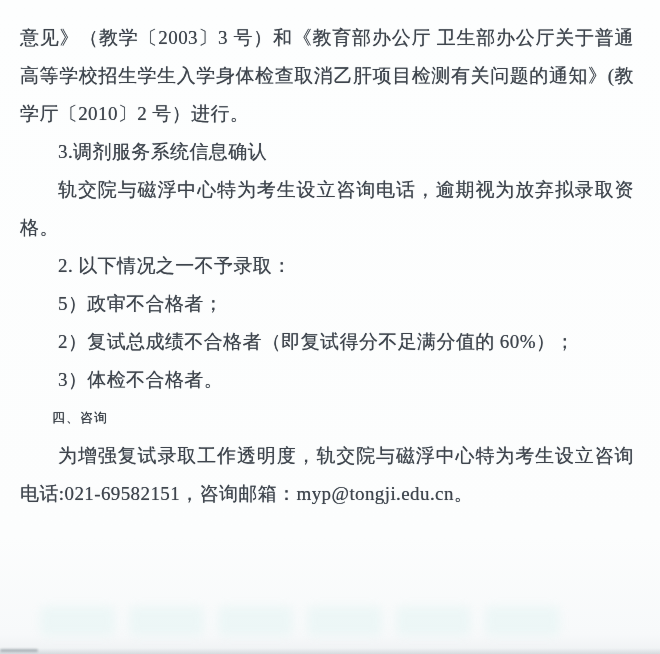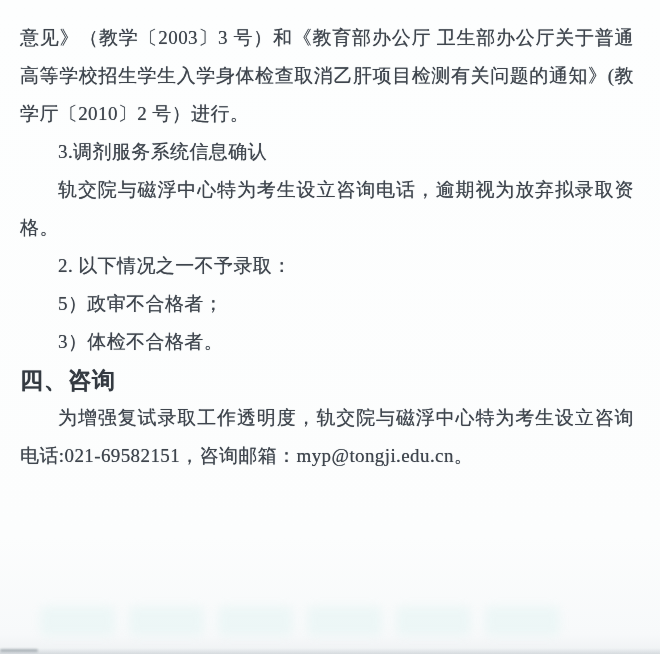--- a/index.html
+++ b/index.html
@@ -29,25 +29,26 @@
     text-align: justify;
     text-justify: inter-character;
     
     text-shadow: 0 0 0.7px rgba(62, 72, 82, 0.75);
   }
   .para.indent { text-indent: 2em; }
   .para.list-item { text-indent: 2em; }
   .para.subheading { text-indent: 2em; }
   .para.heading {
     font-family: "Liberation Sans", "DejaVu Sans", sans-serif;
-    font-weight: 700;
-    font-size: 23px;
+    font-weight: 400;
+    font-size: 13px;
     letter-spacing: 1px;
     color: #343a41;
     text-indent: 0;
+    margin-left: 32px;
   }
   
   .ghost-row {
     position: absolute;
     left: 40px;
     bottom: 18px;
     width: 520px;
     height: 30px;
     display: flex;
     gap: 14px;
@@ -84,20 +85,21 @@
 <body>
 
 <div class="page">
   <div class="doc-body">
 
   <p class="para body">意见》（教学〔2003〕3 号）和《教育部办公厅 卫生部办公厅关于普通高等学校招生学生入学身体检查取消乙肝项目检测有关问题的通知》(教学厅〔2010〕2 号）进行。</p>
       <p class="para subheading indent">3.调剂服务系统信息确认</p>
       <p class="para body indent">轨交院与磁浮中心特为考生设立咨询电话，逾期视为放弃拟录取资格。</p>
       <p class="para body indent">2. 以下情况之一不予录取：</p>
       <p class="para list-item indent">5）政审不合格者；</p>
+      <p class="para list-item indent">2）复试总成绩不合格者（即复试得分不足满分值的 60%）；</p>
       <p class="para list-item indent">3）体检不合格者。</p>
       <p class="para heading">四、咨询</p>
       <p class="para body indent">为增强复试录取工作透明度，轨交院与磁浮中心特为考生设立咨询电话:021-69582151，咨询邮箱：myp@tongji.edu.cn。</p>
     </div>
 
   <div class="ghost-row">
     <div class="ghost-blob"></div>
     <div class="ghost-blob"></div>
     <div class="ghost-blob"></div>
     <div class="ghost-blob"></div>

